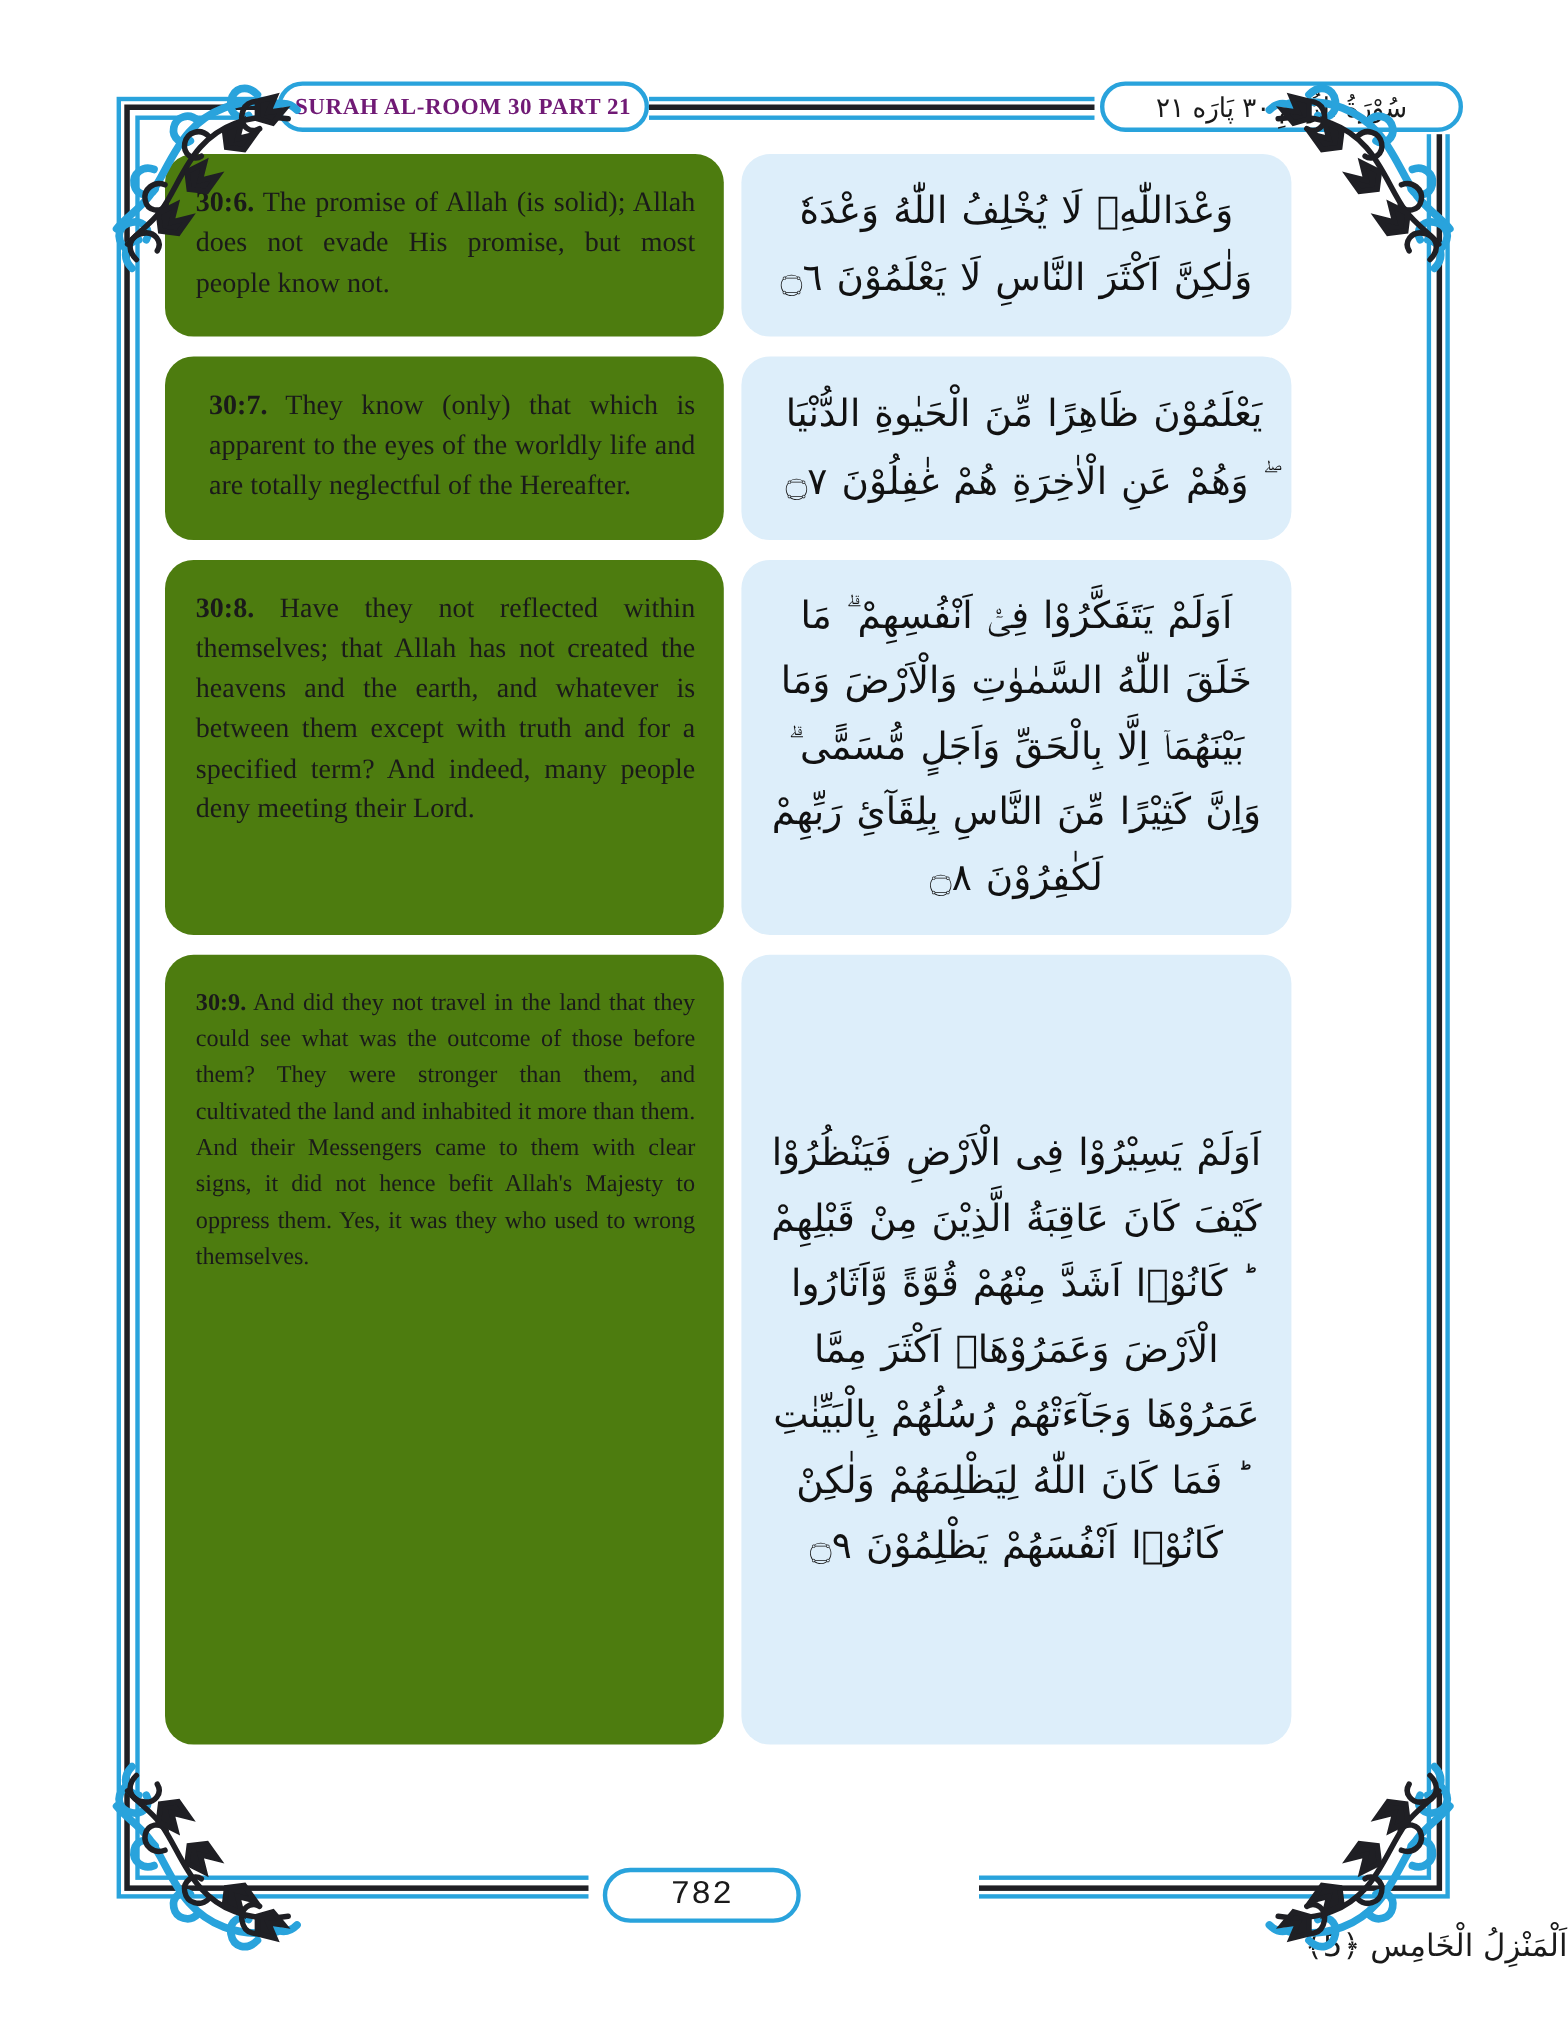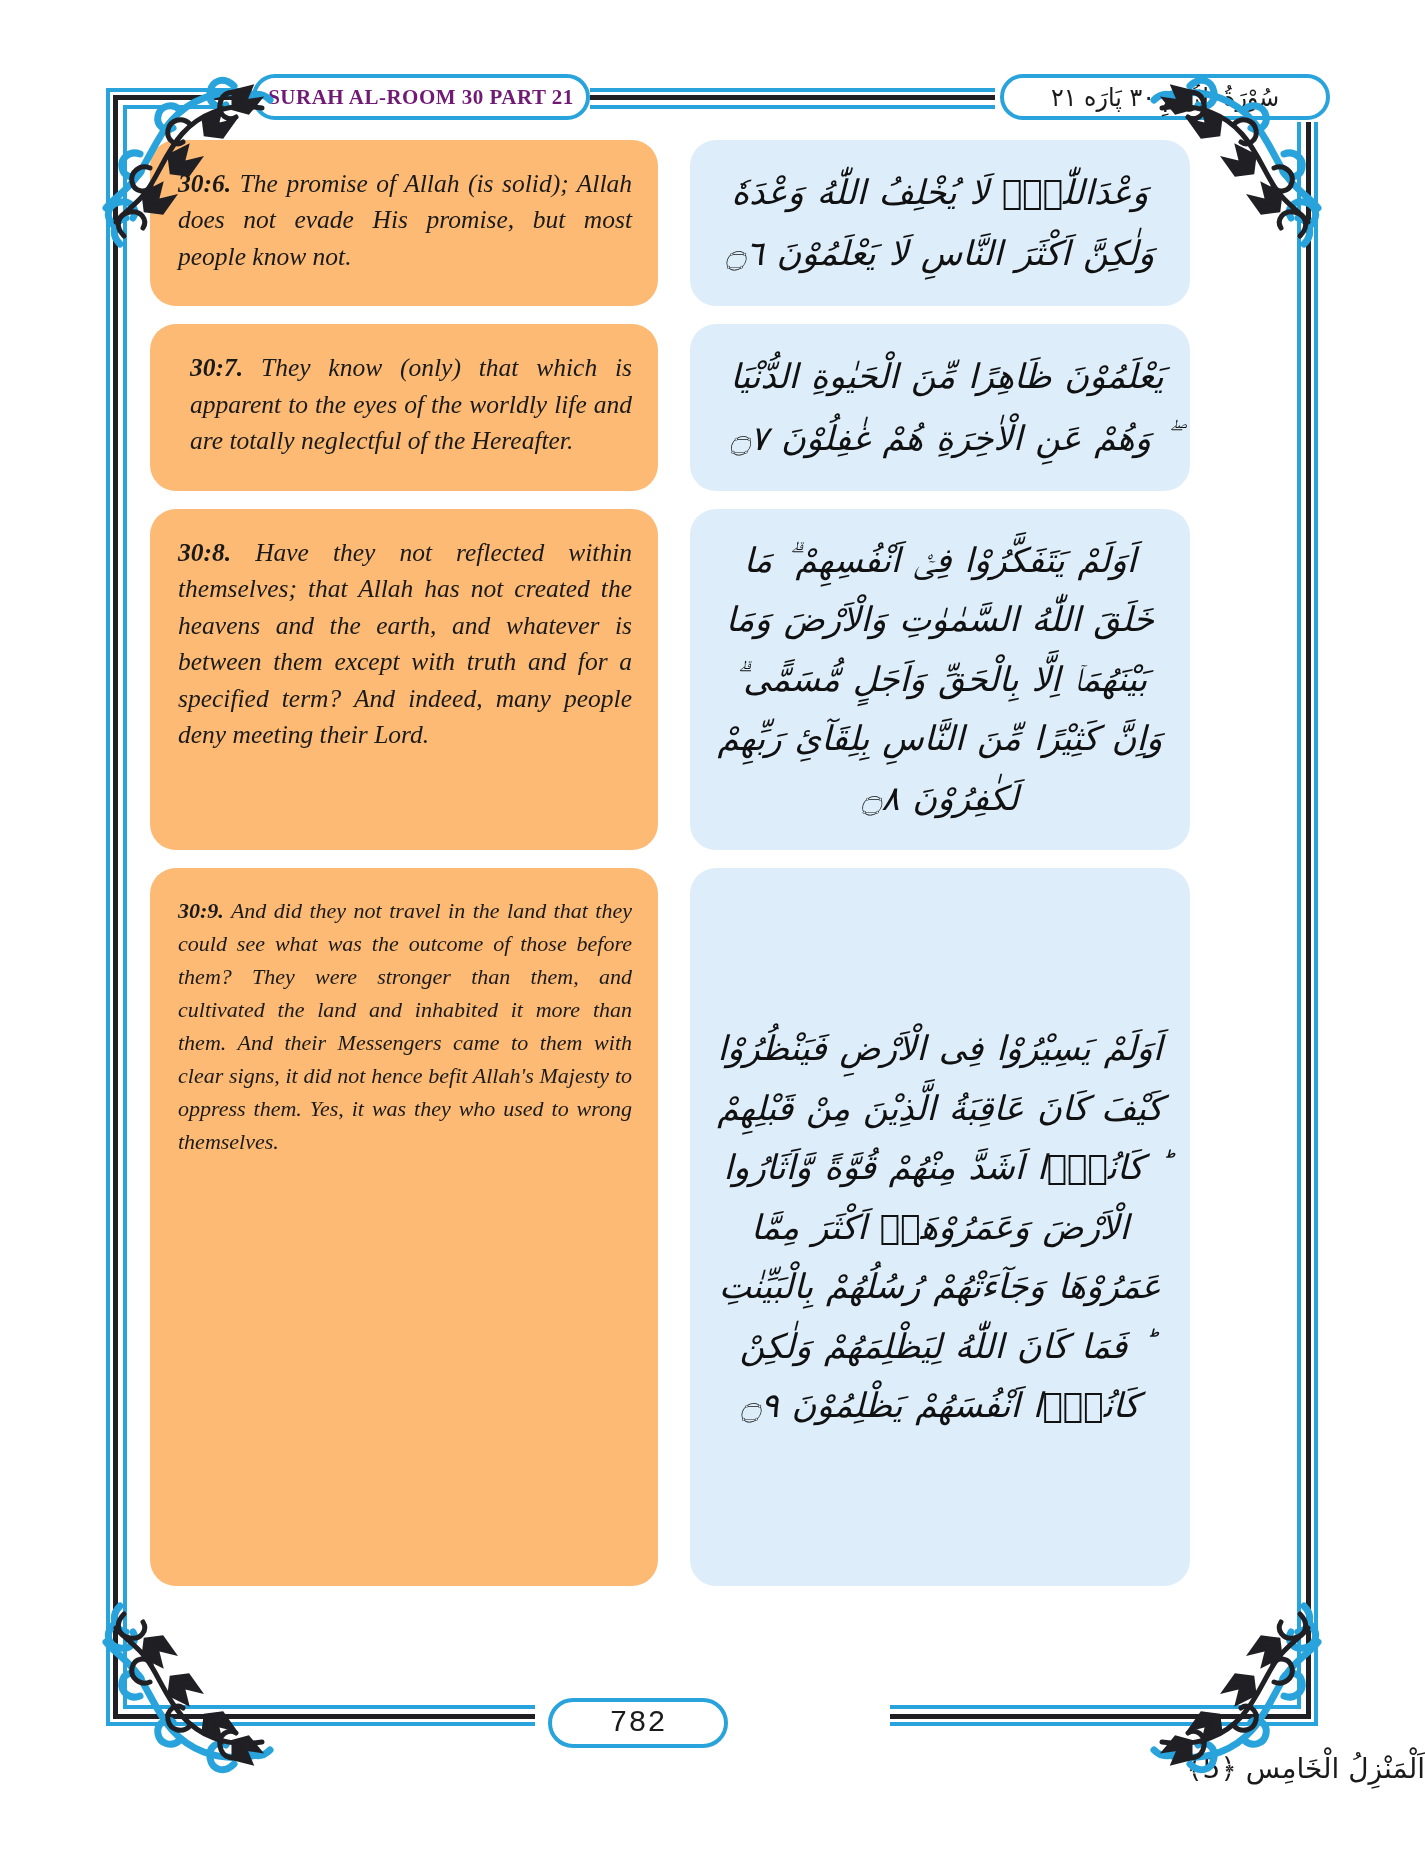--- a/index.html
+++ b/index.html
@@ -172,26 +172,25 @@
     height: 1545px;
   }
   .verse-row {
     display: flex;
     flex-direction: row;
     margin-bottom: 18px;
     align-items: stretch;
   }
   .verse-en-cell {
     width: 508px;
-    background: #fdba74;
+    background: #4d7c0f;
     border-radius: 26px;
     box-sizing: border-box;
     padding: 26px 26px 26px 28px;
-    margin-right: 32px;
-    font-style: italic;
+    margin-right: 16px;
   }
   .verse-ar-cell {
     width: 500px;
     background: #ddeefa;
     border-radius: 26px;
     box-sizing: border-box;
     padding: 22px 26px 22px 26px;
     display: flex;
     flex-direction: column;
     justify-content: center;
@@ -209,21 +208,20 @@
     font-weight: bold;
   }
   .verse-ar-text {
     font-family: "DejaVu Sans", sans-serif;
     font-size: 34px;
     line-height: 1.75;
     color: #111111;
     direction: rtl;
     text-align: center;
     word-spacing: 2px;
-    font-style: italic;
   }
 
   
   #row-6  .verse-en-cell, #row-6  .verse-ar-cell { min-height: 158px; }
   #row-7  .verse-en-cell, #row-7  .verse-ar-cell { min-height: 166px; padding-left: 40px; }
   #row-8  .verse-en-cell, #row-8  .verse-ar-cell { min-height: 330px; }
   #row-9  .verse-en-cell, #row-9  .verse-ar-cell { min-height: 718px; }
 
   #row-6 .verse-ar-text, #row-7 .verse-ar-text { line-height: 1.8; }
   #row-9 .verse-en-text { font-size: 22px; line-height: 1.5; }

